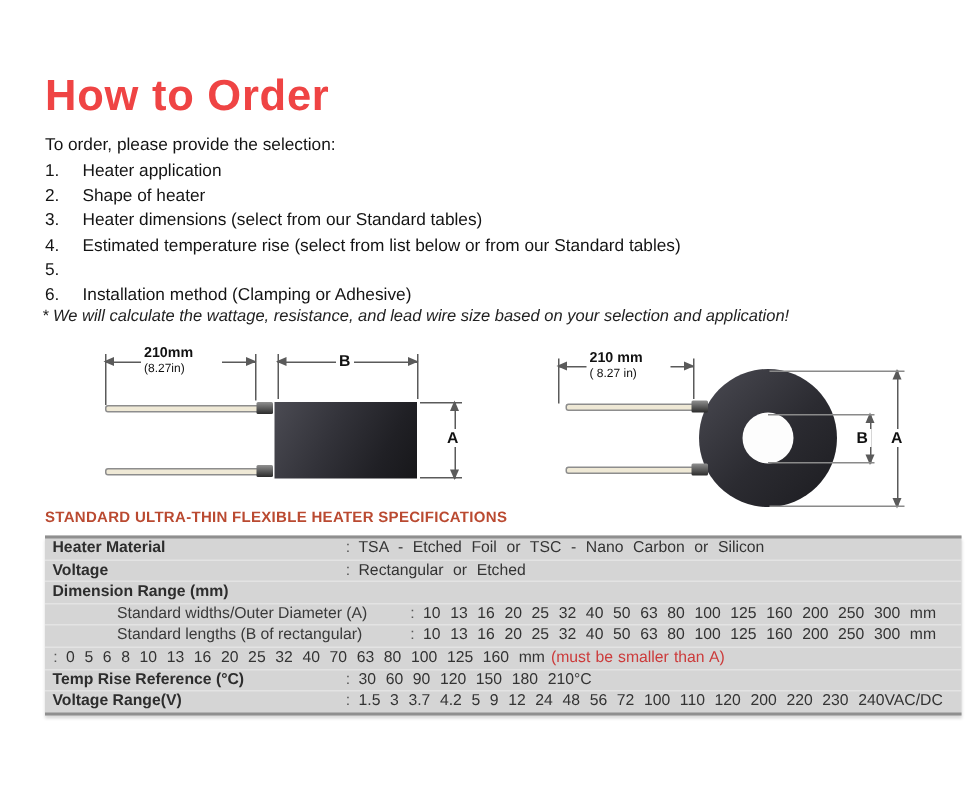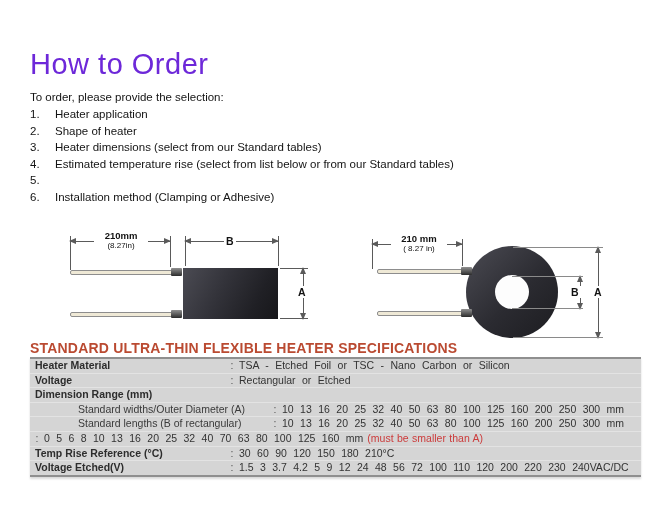--- a/index.html
+++ b/index.html
@@ -1,54 +1,54 @@
 <!DOCTYPE html>
 <html><head>
 <meta charset="utf-8">
 <style>
   html,body{margin:0;padding:0;background:#fff;}
   .page{position:relative;width:650px;height:523px;background:#ffffff;overflow:hidden;
         font-family:"Liberation Sans", sans-serif;color:#1c1c1c;}
-  .title{position:absolute;left:30px;top:48px;font-size:29px;font-weight:normal;
-         color:#6d28d9;letter-spacing:0.5px;text-align:center;}
+  .title{position:absolute;left:30px;top:48px;font-size:29px;font-weight:bold;
+         color:#ef4444;letter-spacing:0.5px;text-align:center;}
   .intro{position:absolute;left:30px;top:91px;font-size:11.5px;color:#141414;}
   .steps{position:absolute;left:30px;top:106px;width:580px;}
   .step{display:flex;line-height:16.6px;font-size:11.5px;color:#141414;}
   .step .num{flex:0 0 25px;}
   .note{position:absolute;left:28px;top:205px;font-size:11px;font-style:italic;color:#222;}
 
   
   .hline{position:absolute;height:1px;background:#5a5a5a;}
   .vline{position:absolute;width:1px;background:#5a5a5a;}
   .hline.arr::before{content:"";position:absolute;left:-1px;top:-3px;width:0;height:0;
       border-top:3px solid transparent;border-bottom:3px solid transparent;border-right:7px solid #5a5a5a;}
   .hline.arr::after{content:"";position:absolute;right:-1px;top:-3px;width:0;height:0;
       border-top:3px solid transparent;border-bottom:3px solid transparent;border-left:7px solid #5a5a5a;}
   .vline.arr::before{content:"";position:absolute;top:-1px;left:-3px;width:0;height:0;
       border-left:3px solid transparent;border-right:3px solid transparent;border-bottom:7px solid #5a5a5a;}
   .vline.arr::after{content:"";position:absolute;bottom:-1px;left:-3px;width:0;height:0;
       border-left:3px solid transparent;border-right:3px solid transparent;border-top:7px solid #5a5a5a;}
-  .dimlabel{position:absolute;background:#fff;text-align:center;font-size:8px;line-height:9.5px;
+  .dimlabel{position:absolute;background:#fff;font-size:8px;line-height:9.5px;
       padding:0 2px;color:#111;z-index:4;}
   .dimlabel .big{font-size:9.5px;font-weight:bold;display:block;}
   .dimletter{position:absolute;background:#fff;font-weight:bold;font-size:10.5px;color:#111;
       padding:0 2px;z-index:4;}
   .wire{position:absolute;height:3px;background:#efe9d6;border:1px solid #8d8d8d;border-radius:2px;}
   .ferrule{position:absolute;width:11px;height:8px;background:linear-gradient(#909090,#2b2b2b);
       border-radius:1px;z-index:3;}
   .heater-rect{position:absolute;left:183px;top:268px;width:95px;height:51px;
       background:linear-gradient(118deg,#4b4b53 0%,#33333a 40%,#202025 75%,#17171a 100%);z-index:2;}
   .heater-ring{position:absolute;left:466px;top:246px;width:92px;height:92px;border-radius:50%;
       background:linear-gradient(135deg,#4b4b53 0%,#2b2b31 55%,#1c1c20 100%);z-index:2;}
   .heater-hole{position:absolute;left:495px;top:275px;width:34px;height:34px;border-radius:50%;
       background:#fdfdfd;z-index:3;}
   .leader{z-index:3;background:#8a8a8a;}
 
   
-  .specs-heading{position:absolute;left:30px;top:340px;font-size:14px;font-weight:bold;
+  .specs-heading{position:absolute;left:30px;top:340px;font-size:10px;font-weight:bold;
       color:#BA4A31;letter-spacing:0.2px;}
   .spec-table{position:absolute;left:30px;top:357px;width:611px;background:#d5d5d5;
       border-top:2px solid #8f8f8f;border-bottom:2px solid #8f8f8f;
       box-shadow:0 2px 2px rgba(0,0,0,0.15);}
   .srow{display:flex;align-items:flex-start;height:13.6px;border-top:1px solid #e3e3e3;
       font-size:10.5px;}
   .srow:first-child{border-top:none;}
   .slabel{flex:0 0 190px;padding-left:5px;color:#2d2d2d;white-space:nowrap;}
   .slabel.b{font-weight:bold;}
   .slabel.ind{padding-left:48px;font-weight:normal;color:#3a3a3a;}
@@ -83,20 +83,21 @@
     </div>
     <div class="step">
       <span class="num">5.</span>
     </div>
     <div class="step">
       <span class="num">6.</span>
       <span>Installation method (Clamping or Adhesive)</span>
     </div>
   </div>
 
+  <div class="note">* We will calculate the wattage, resistance, and lead wire size based on your selection and application!</div>
 
   <div>
 
     <div class="hline arr" style="left:70px;top:241px;width:100px;"></div>
     <div class="vline" style="left:70px;top:236px;height:34px;"></div>
     <div class="vline" style="left:170px;top:236px;height:31px;"></div>
     <div class="dimlabel" style="left:94px;top:231px;width:50px;">
       <span class="big">210mm</span>
       <span>(8.27in)</span>
     </div>
@@ -179,19 +180,19 @@
     <div class="srow">
       <span class="scolon">:</span>
       <span class="sval"><span>0 5 6 8 10 13 16 20 25 32 40 70 63 80 100 125 160 mm</span><span class="sred">(must be smaller than A)</span></span>
     </div>
     <div class="srow">
       <span class="slabel b">Temp Rise Reference (°C)</span>
       <span class="scolon">:</span>
       <span class="sval">30 60 90 120 150 180 210°C</span>
     </div>
     <div class="srow">
-      <span class="slabel b">Voltage Etched(V)</span>
+      <span class="slabel b">Voltage Range(V)</span>
       <span class="scolon">:</span>
       <span class="sval">1.5 3 3.7 4.2 5 9 12 24 48 56 72 100 110 120 200 220 230 240VAC/DC</span>
     </div>
   </div>
 
 </div>
 
 </body></html>

